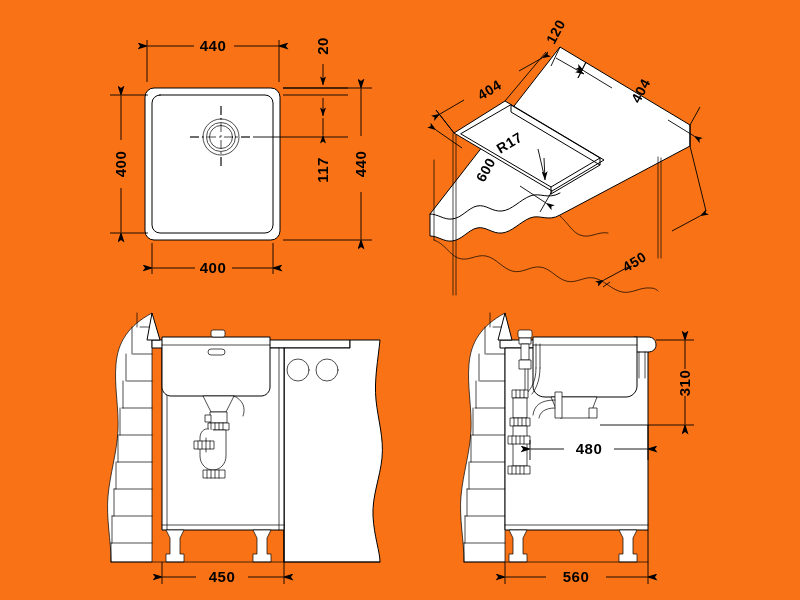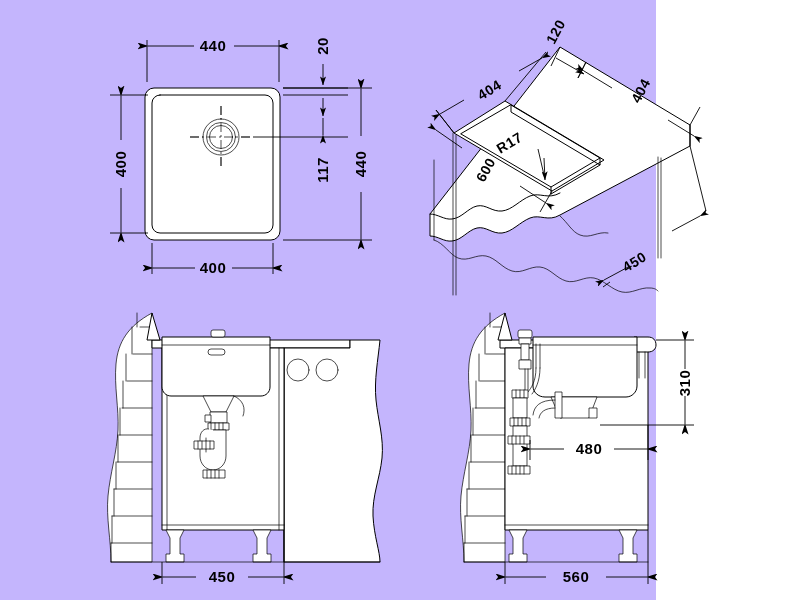--- a/index.html
+++ b/index.html
@@ -8,23 +8,23 @@
     background: #ffffff;
   }
   body {
     width: 800px;
     height: 600px;
     overflow: hidden;
     font-family: "Liberation Sans", sans-serif;
   }
   #sheet {
     position: relative;
-    width: 656px;
+    width: 800px;
     height: 600px;
-    background: #c4b5fd;
+    background: #f97316;
   }
   svg#drawing {
     display: block;
     width: 800px;
     height: 600px;
   }
   .ln {
     fill: none;
     stroke: #000000;
     stroke-width: 1;

